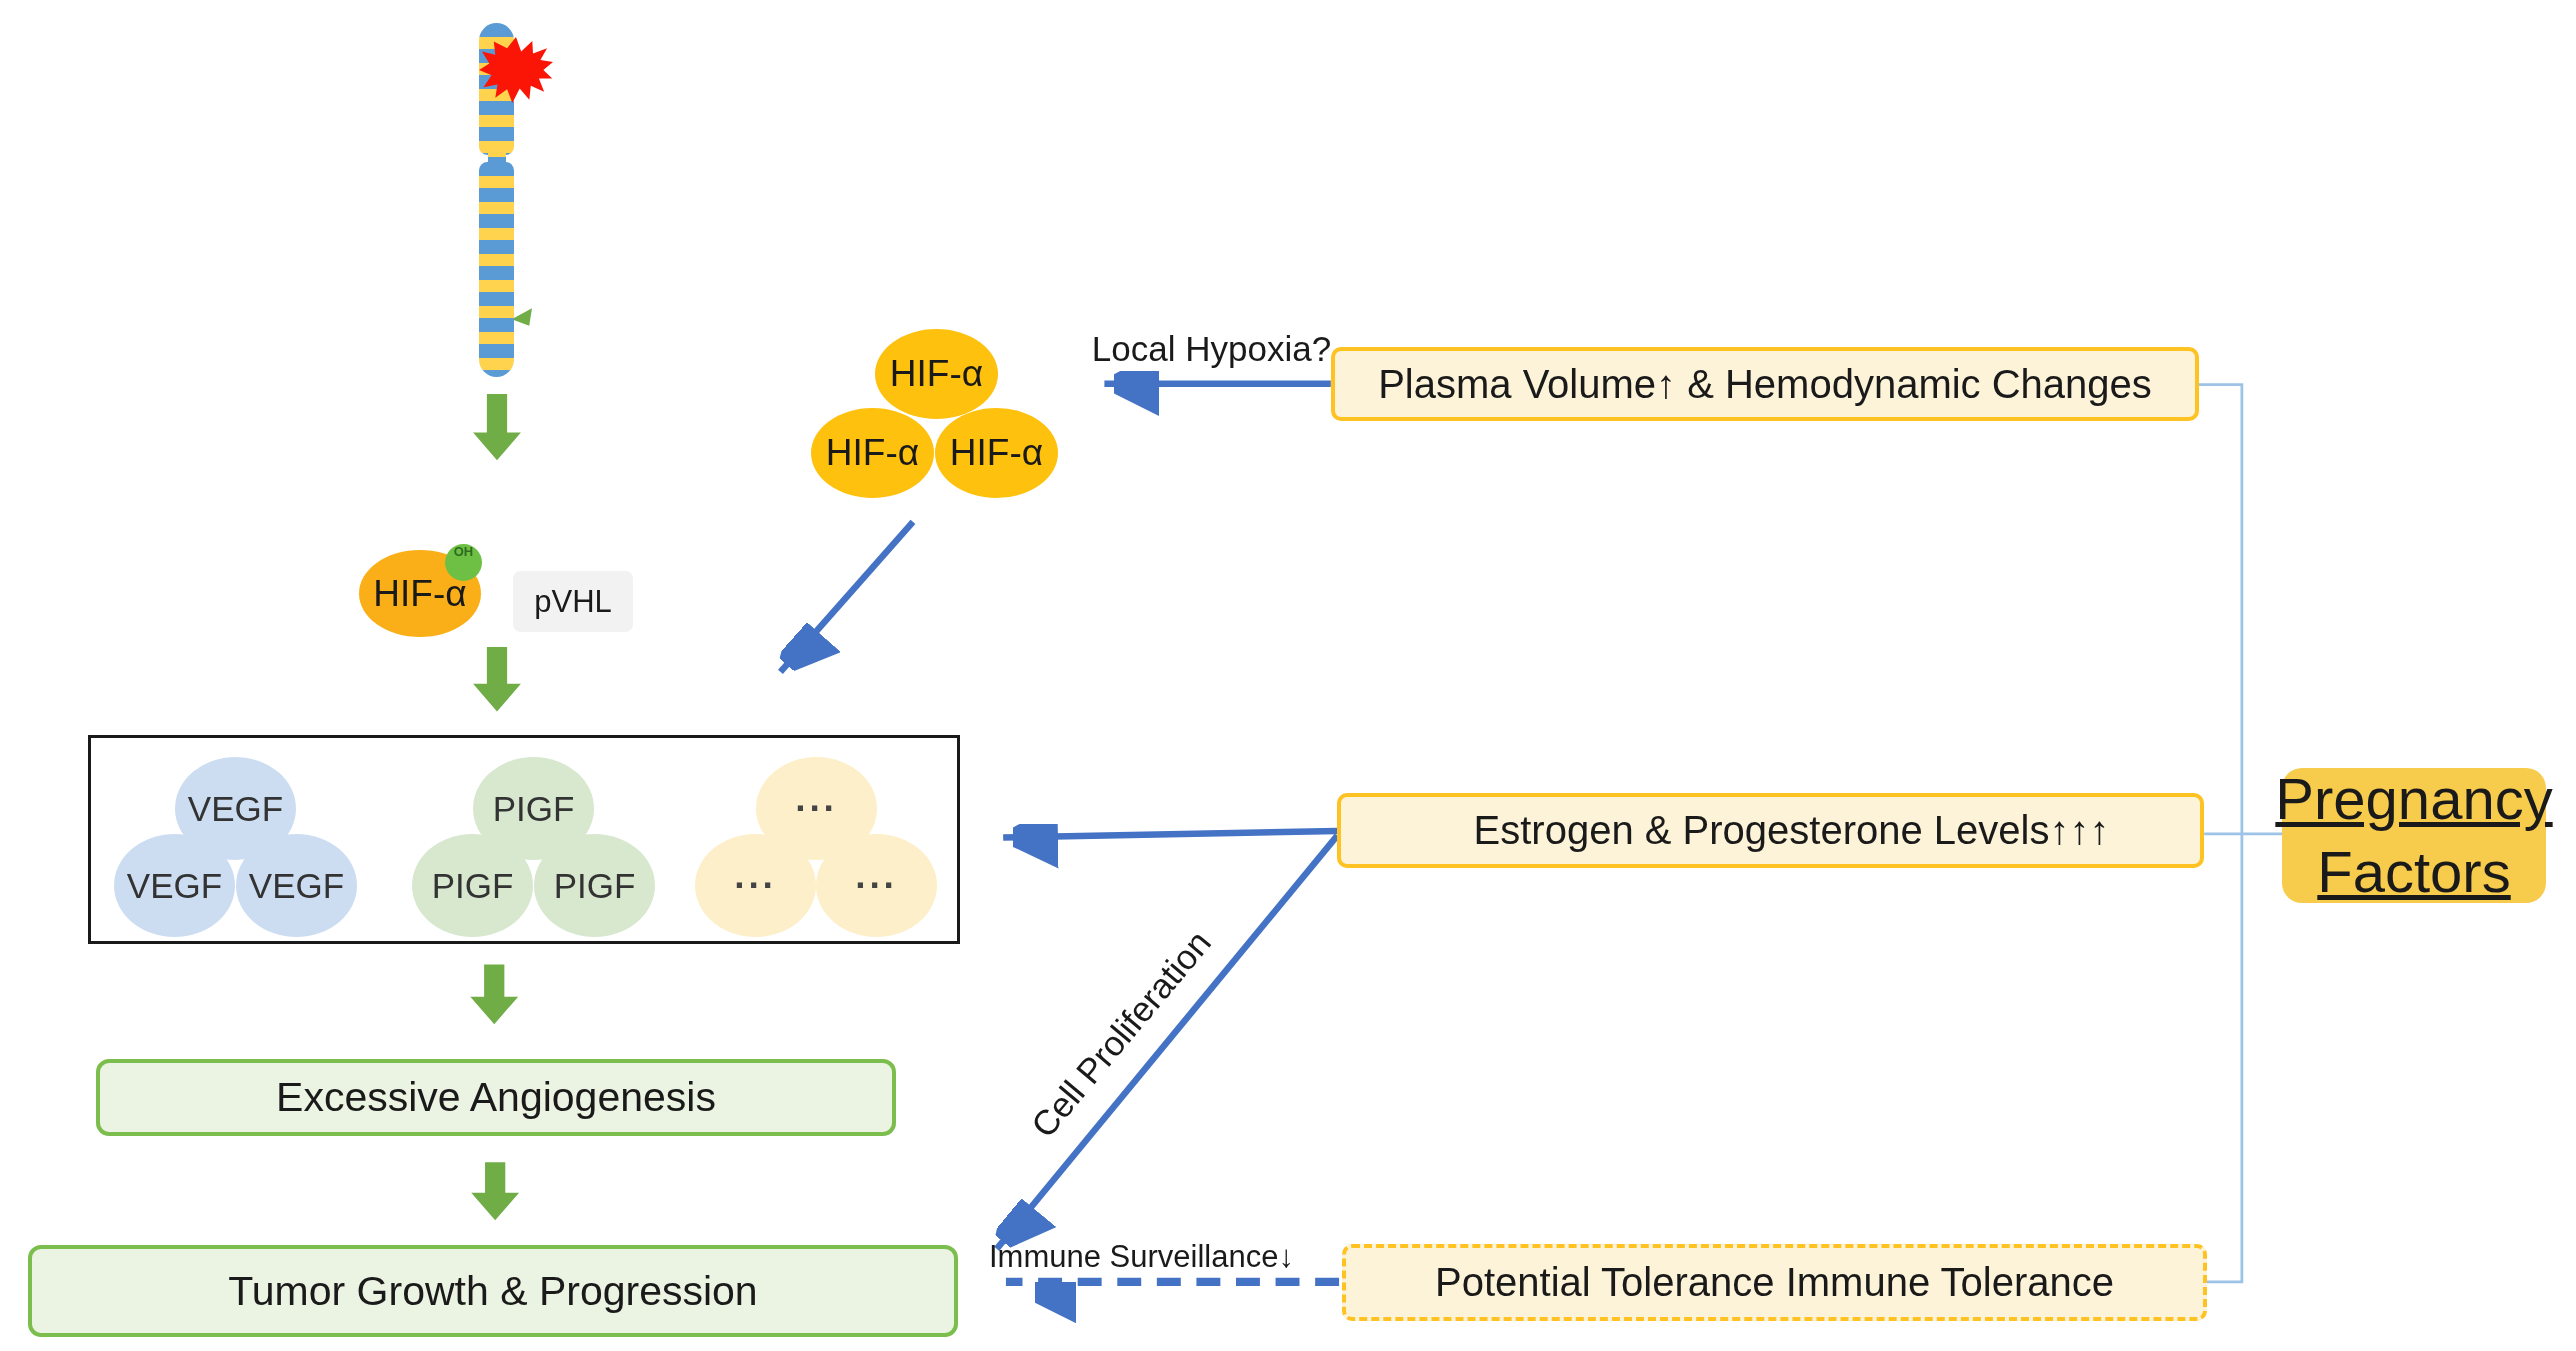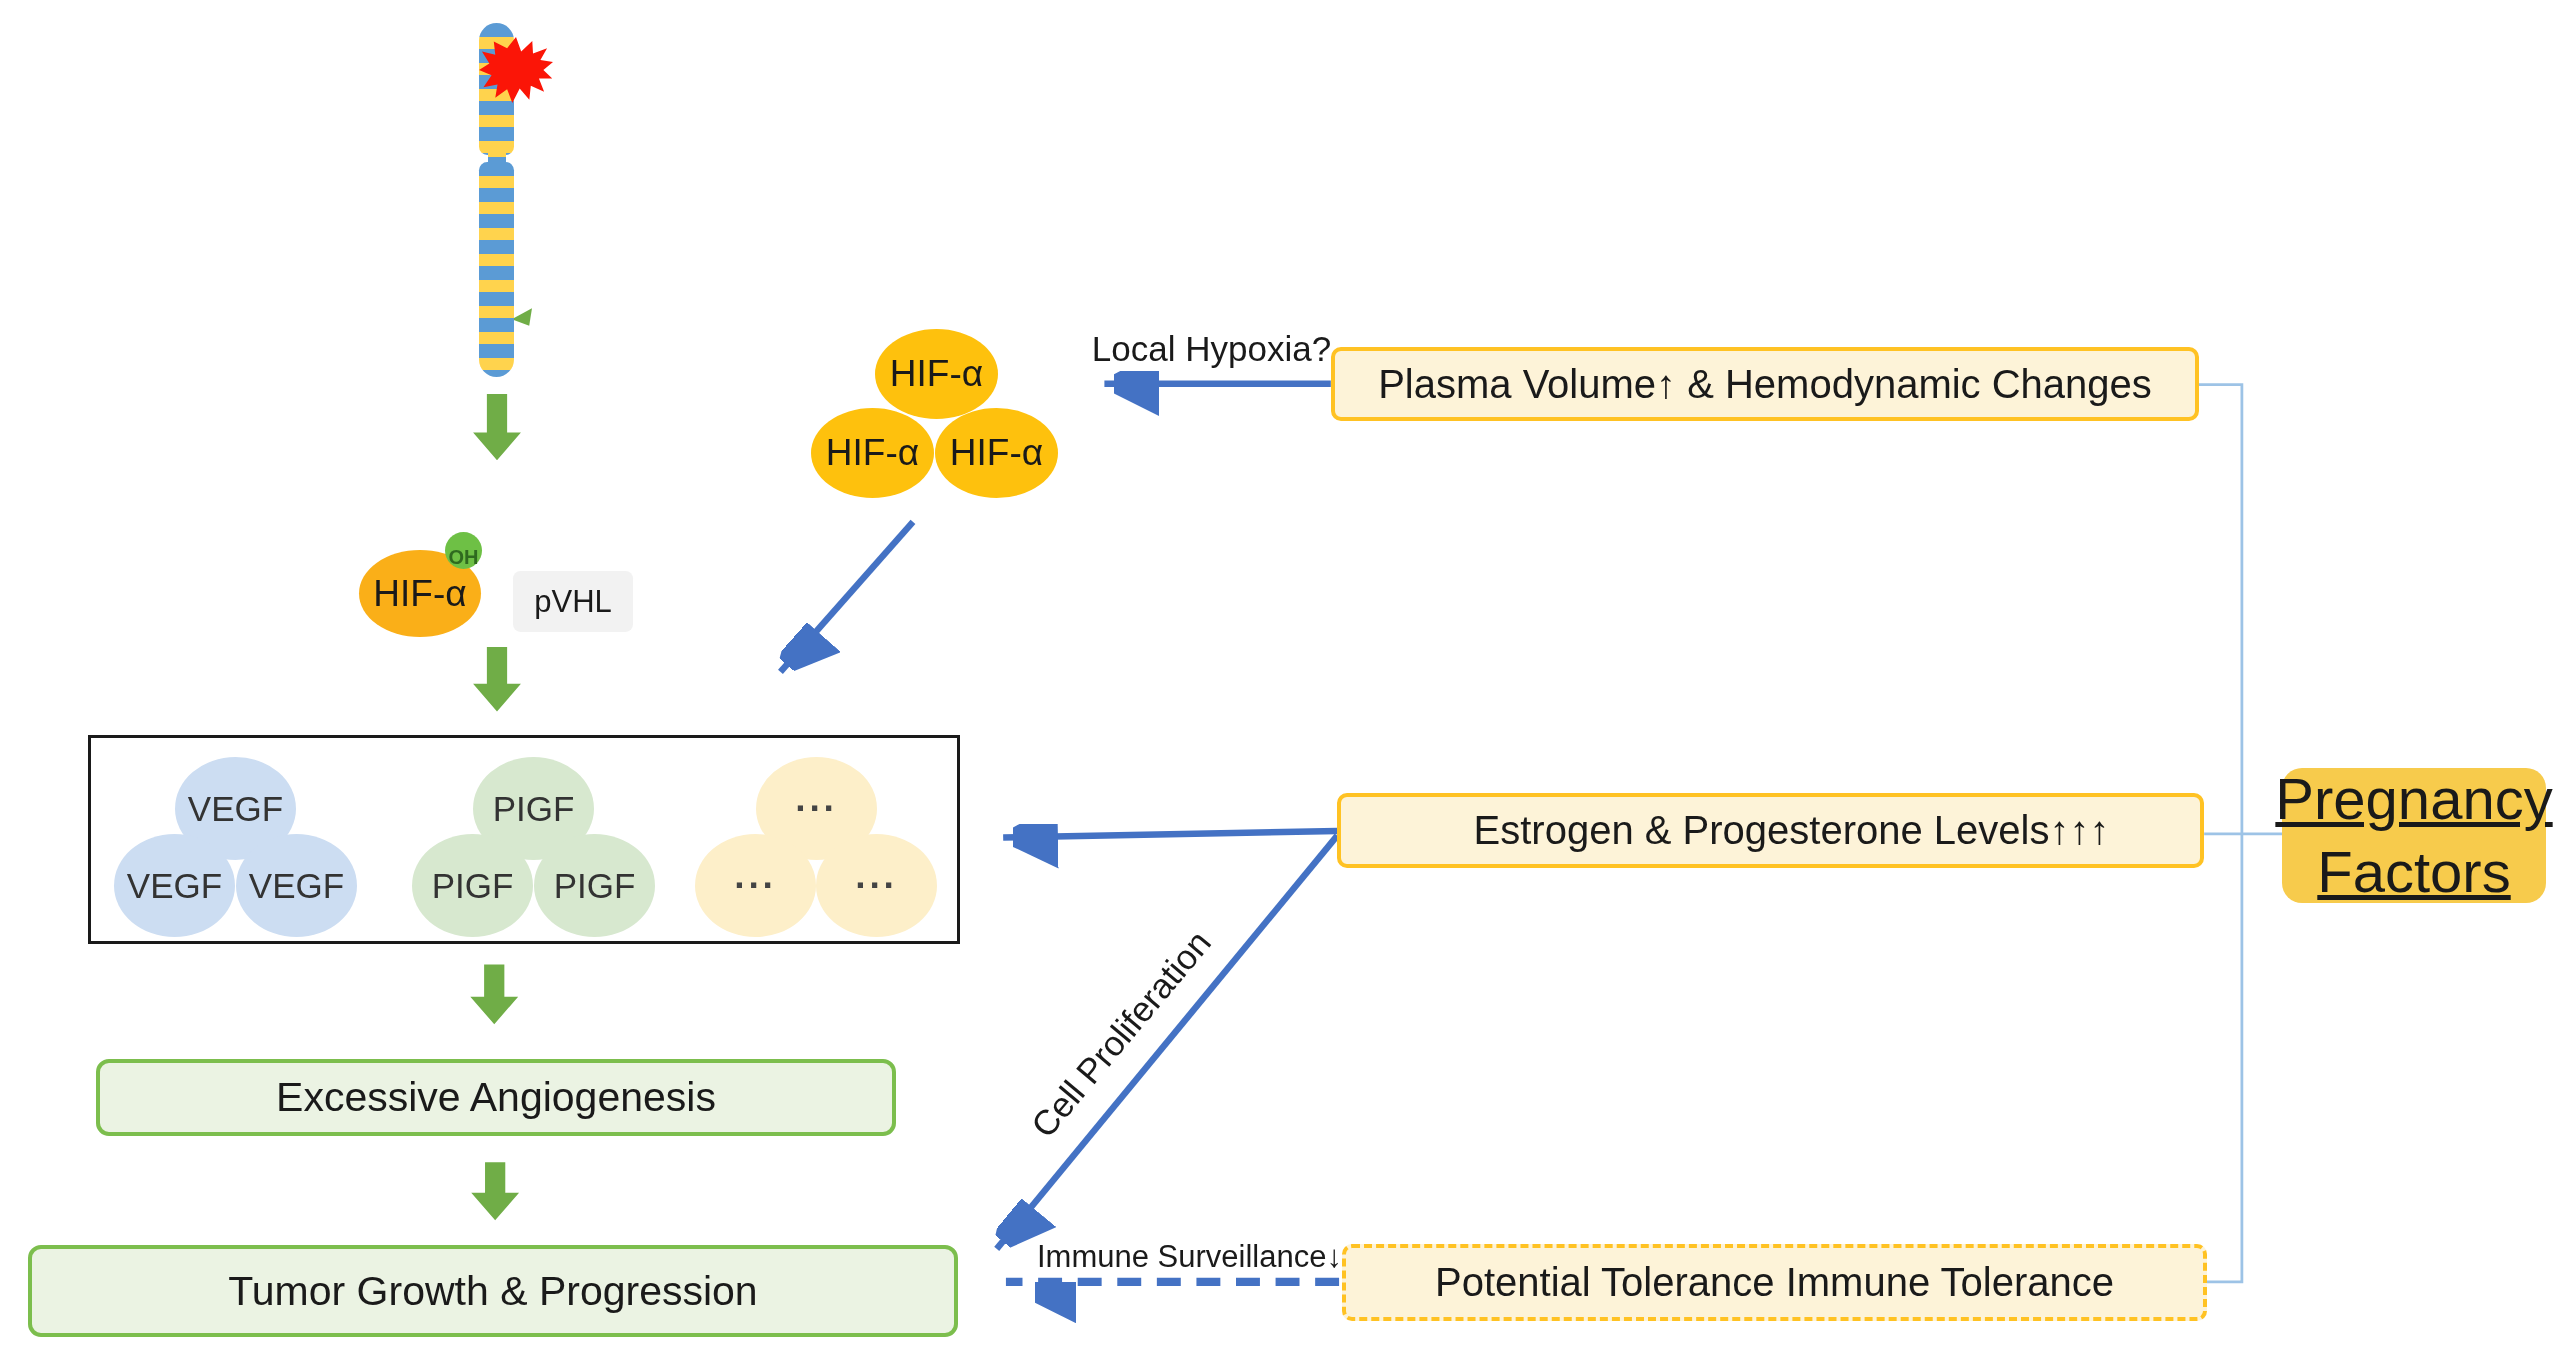--- a/index.html
+++ b/index.html
@@ -36,23 +36,23 @@
     clip-path:polygon(50% 0,57% 22%,72% 6%,73% 25%,92% 17%,83% 35%,100% 38%,87% 50%,99% 63%,81% 63%,88% 83%,70% 74%,68% 95%,55% 78%,45% 100%,38% 79%,22% 92%,25% 72%,6% 76%,17% 58%,0 50%,14% 40%,4% 22%,22% 27%,20% 7%,38% 17%);
   }
 
   
   .oval{
     position:absolute; border-radius:50%; display:flex; align-items:center; justify-content:center;
     font-size:37px; color:var(--ink);
   }
   .hif-main{ left:359px; top:550px; width:122px; height:87px; background:var(--hif_orange); }
   .oh-tag{
-    position:absolute; left:445px; top:532px; width:37px; height:37px; border-radius:50%;
-    background:var(--oh_green); color:#2f6a1f; font-size:20px; font-weight:bold;
-    display:flex; align-items:flex-end; justify-content:center;
+    position:absolute; left:445px; top:544px; width:37px; height:37px; border-radius:50%;
+    background:var(--oh_green); color:#2f6a1f; font-size:13px; font-weight:bold;
+    display:flex; align-items:flex-start; justify-content:center;
   }
   .pvhl{
     position:absolute; left:513px; top:571px; width:120px; height:61px; background:var(--pvhl_fill);
     border-radius:7.4px; display:flex; align-items:center; justify-content:center; font-size:31px;
   }
   .hif-c{ width:123px; height:90px; background:var(--hif_cluster); }
 
   
   .gf-box{
     position:absolute; left:88px; top:735px; width:872px; height:209px;
@@ -185,16 +185,16 @@
   </div>
   <div class="node gold-node gold-dashed" style="left:1342px; top:1244px; width:865px; height:77px;">
     <span>Potential Tolerance Immune Tolerance</span>
   </div>
   <div class="node pregnancy" style="left:2282px; top:768px; width:264px; height:135px;">
     <span>Pregnancy Factors</span>
   </div>
 
   <div class="edge-label" style="left:1089px; top:329px; width:245px; text-align:center;">Local Hypoxia?</div>
   <div class="edge-label rotated">Cell Proliferation</div>
-  <div class="edge-label" style="left:989px; top:1239px; font-size:31px;margin-left:48px;">Immune Surveillance↓</div>
+  <div class="edge-label" style="left:989px; top:1239px; font-size:31px;">Immune Surveillance↓</div>
 
 </div>
 
 
 </body></html>

